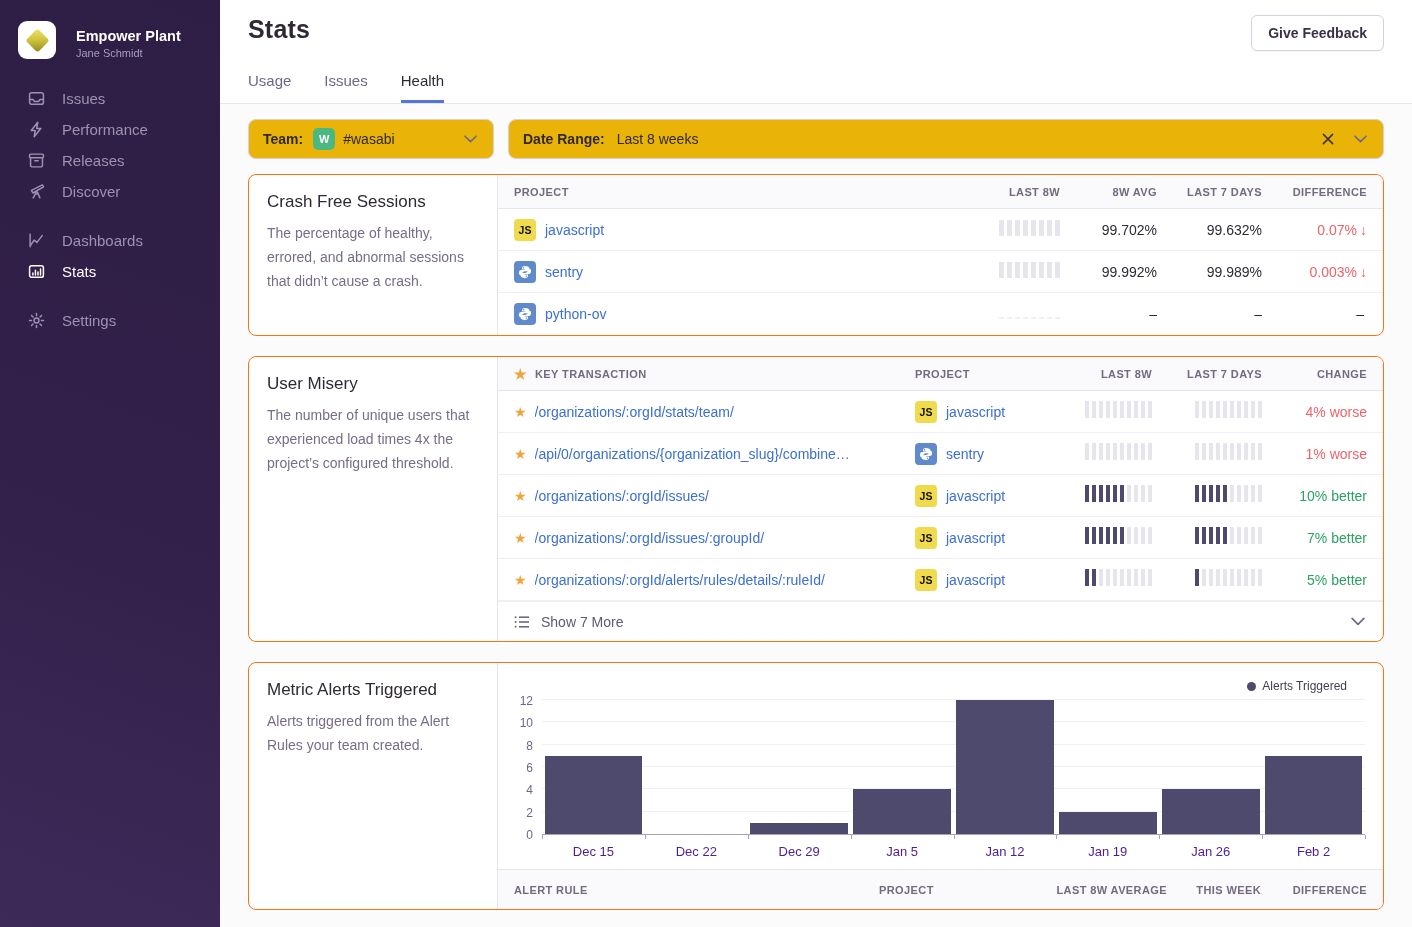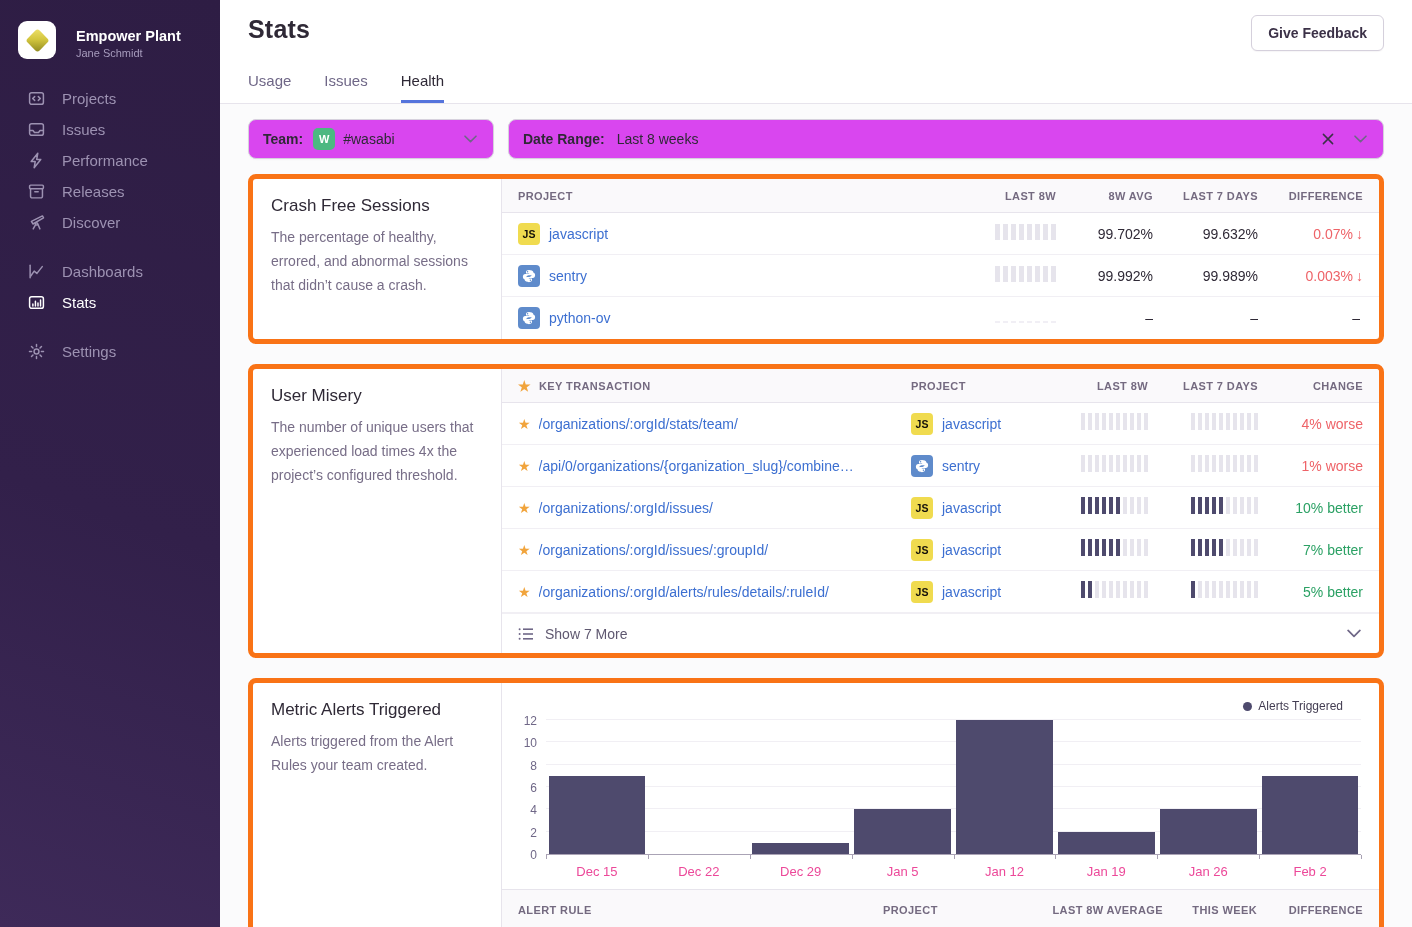--- a/index.html
+++ b/index.html
@@ -38,34 +38,34 @@
   .feedback-btn { background:#fff; border:1px solid #d5d0dc; border-radius:6px; padding:9px 16px;
     font-family:inherit; font-weight:700; font-size:14px; color:#3b3147; cursor:pointer; box-shadow:0 1px 1px rgba(43,34,51,.04); }
   .tabs { display:flex; gap:33px; margin-top:21px; }
   .tab { font-size:15px; color:#6f6787; padding-bottom:11px; border-bottom:3px solid transparent; cursor:pointer; }
   .tab.active { color:#2f2936; border-bottom-color:#5574dc; }
 
   .content { padding:15px 28px 0; flex:1; min-width:0; }
 
   
   .filter-row { display:flex; gap:14px; margin-bottom:15px; }
-  .select { height:40px; background:#d946ef; border:1px solid #d6d1dd; border-radius:8px;
+  .select { height:40px; background:#eab308; border:1px solid #d6d1dd; border-radius:8px;
     display:flex; align-items:center; padding:0 14px; gap:8px; cursor:pointer; box-shadow:0 1px 2px rgba(43,34,51,.03); }
   .team-select { width:246px; flex:0 0 246px; }
   .date-select { flex:1; }
   .flabel { font-weight:700; font-size:14px; color:#2f2936; white-space:nowrap; }
   .fvalue { font-size:14px; color:#2f2936; white-space:nowrap; }
   .team-avatar { width:22px; height:22px; border-radius:5px; background:#4cb881; color:#fff;
     font-size:11px; font-weight:700; display:flex; align-items:center; justify-content:center; margin-left:2px; }
   .push { margin-left:auto; }
   .icon-btn { display:flex; align-items:center; justify-content:center; padding:2px; }
   .chev svg, .xicon svg { display:block; }
 
   
-  .panel { display:flex; background:#fff; border:5px solid #f97316; border-radius:8px; margin-bottom:20px; overflow:hidden; }
+  .panel { display:flex; background:#fff; border:1px solid #f97316; border-radius:8px; margin-bottom:20px; overflow:hidden; }
   .panel-side { width:249px; flex:0 0 249px; border-right:1px solid #e7e4ec; padding:17px 18px; }
   .panel-side h2 { font-size:17px; font-weight:400; margin:0 0 9px; color:#2f2936; }
   .panel-side p { margin:0; font-size:14px; color:#776d87; line-height:1.72; }
   .panel-main { flex:1; display:flex; flex-direction:column; min-width:0; }
 
   .t-head { display:grid; align-items:center; background:#faf9fb; border-bottom:1px solid #e7e4ec;
     height:34px; padding:0 16px; font-size:11px; font-weight:700; color:#746a80; letter-spacing:.4px; }
   .t-row { display:grid; align-items:center; height:42px; padding:0 16px; border-bottom:1px solid #f1eff4; }
   .t-row:last-child { border-bottom:none; }
   .c-r { text-align:right; justify-self:end; }
@@ -108,21 +108,21 @@
   .chart-area { display:flex; margin-top:12px; }
   .y-axis { width:34px; flex:0 0 34px; position:relative; height:146px; }
   .ytick { position:absolute; right:9px; font-size:12px; color:#6f6787; }
   .plot { flex:1; position:relative; height:146px; border-bottom:1px solid #aaa3b5; }
   .gridline { position:absolute; left:0; right:0; height:1px; background:#f1eff4; }
   .bars { position:absolute; left:0; right:0; top:0; bottom:0; display:flex; align-items:flex-end; }
   .bar-slot { flex:1; display:flex; justify-content:center; align-items:flex-end; height:100%; }
   .bar { width:95%; background:#4e4a6d; }
   .xtick { position:absolute; width:1px; height:4px; background:#a9a2b4; bottom:-5px; }
   .x-labels { display:flex; margin-left:34px; padding-top:9px; }
-  .x-label { flex:1; text-align:center; font-size:13px; color:#ec4899; }
+  .x-label { flex:1; text-align:center; font-size:13px; color:#4c1d95; }
 
   .alerts-thead { display:grid; grid-template-columns:365px 1fr 170px 94px 106px; align-items:center;
     height:40px; padding:0 16px; border-top:1px solid #e7e4ec; background:#faf9fb;
     font-size:11px; font-weight:700; color:#746a80; letter-spacing:.4px; }
 </style>
 </head>
 <body>
 
 <div class="app">
 
@@ -130,29 +130,20 @@
     <div class="org">
       <div class="org-logo">
         <div class="diamond"></div>
       </div>
       <div class="org-text">
         <div class="org-name">Empower Plant</div>
         <div class="org-user">Jane Schmidt</div>
       </div>
     </div>
     <nav class="nav">
-      <div class="nav-item">
-        <span class="nav-icon">
-          <svg width="17" height="17" viewBox="0 0 16 16">
-              <rect x="1.5" y="2.5" width="13" height="11" rx="2"></rect>
-              <path d="M6.3 6.2 4.4 8l1.9 1.8M9.7 6.2 11.6 8l-1.9 1.8"></path>
-            </svg>
-        </span>
-        <span class="nav-label">Projects</span>
-      </div>
       <div class="nav-item">
         <span class="nav-icon">
           <svg width="17" height="17" viewBox="0 0 16 16">
               <rect x="1.5" y="2.5" width="13" height="11" rx="2"></rect>
               <path d="M1.5 9h3.2l1.4 1.8h3.8L11.3 9h3.2"></path>
             </svg>
         </span>
         <span class="nav-label">Issues</span>
       </div>
       <div class="nav-item">

